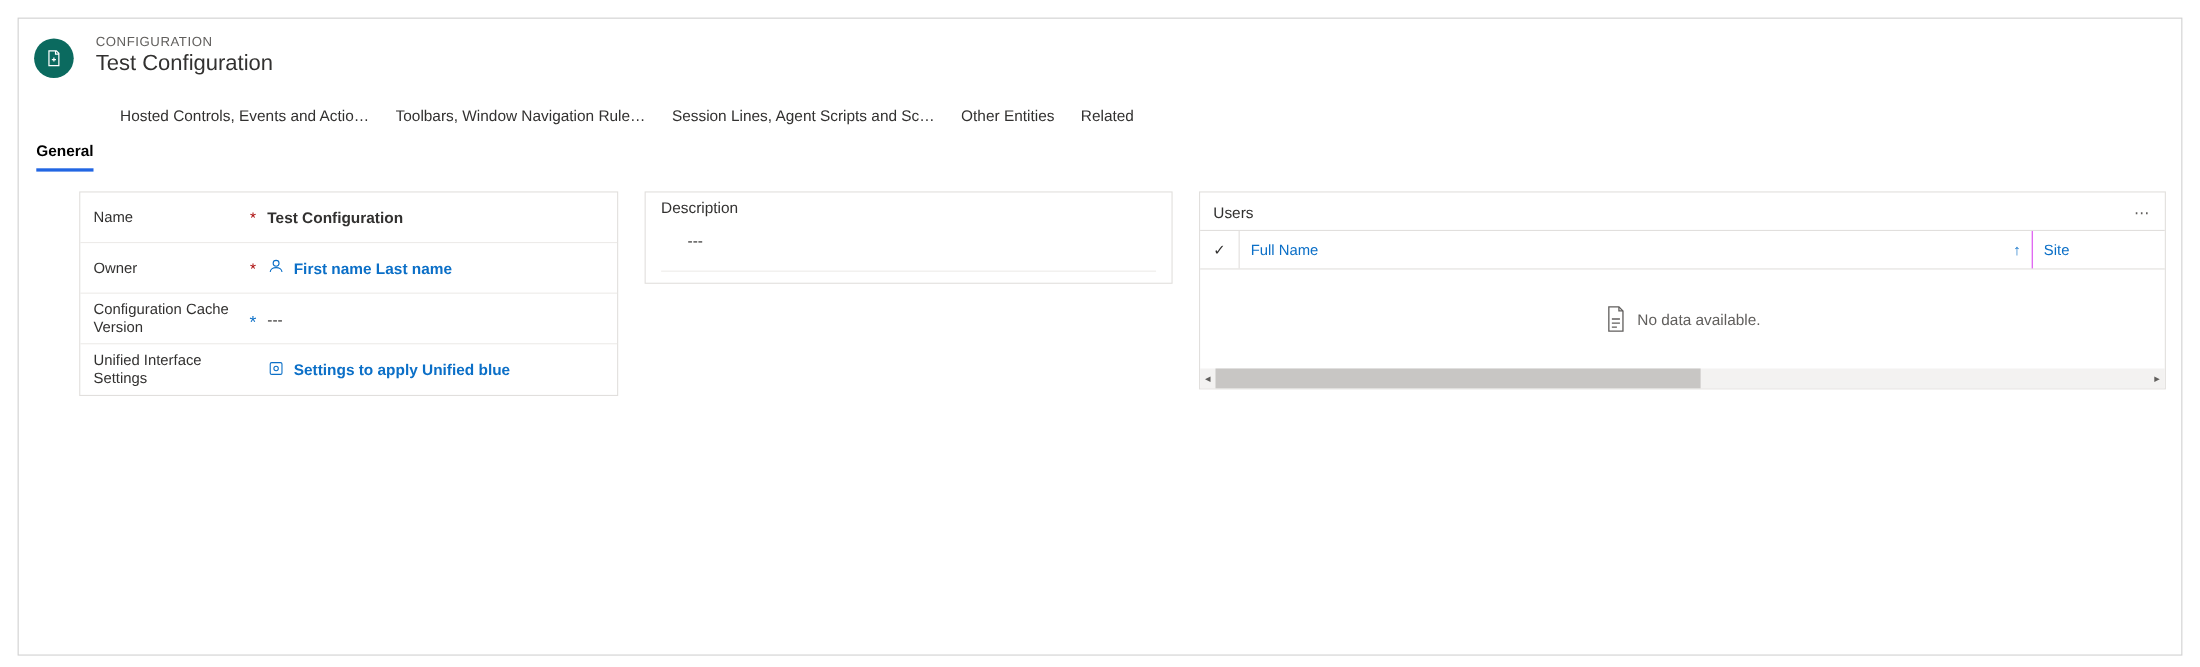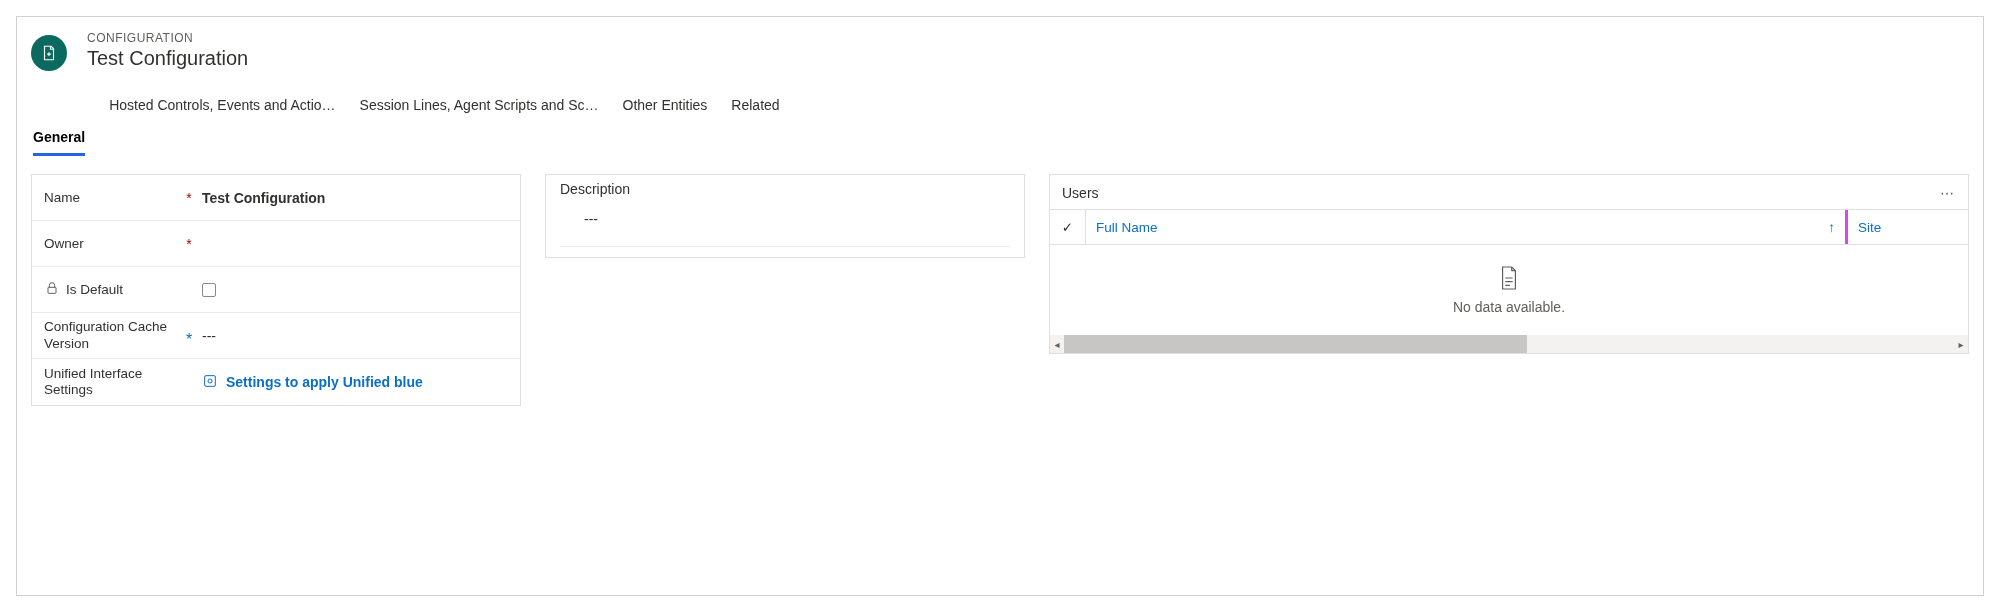--- a/index.html
+++ b/index.html
@@ -69,20 +69,21 @@
     font-weight: 600;
     border-bottom: 3px solid #2266e3;
     color: #000;
     margin-top: 32px;
   }
   
   .content {
     display: flex;
     gap: 24px;
     align-items: flex-start;
+    margin-left: 41px;
   }
   .col1 { flex: 0 0 490px; }
   .col2 { flex: 0 0 480px; }
   .col3 { flex: 1; text-align: right; }
   .card {
     border: 1px solid #e1dfdd;
   }
   
   .form-row {
     display: flex;
@@ -156,30 +157,30 @@
     color:#323130;
     border-right: 1px solid #e1dfdd;
     height: 100%;
   }
   .grid-head .col {
     padding: 0 10px;
     cursor: pointer;
     display:flex;
     align-items:center;
     gap:4px;
-    border-right: 3px solid #d946ef;
+    border-right: 1px solid #d946ef;
     height:100%;
   }
   .grid-head .col.fullname { flex: 1; }
   .grid-head .col.site { flex: 0 0 120px; border-right: none;}
   .sort-arrow { color:#0b6fc7; }
   .grid-body {
     height: 90px;
     display:flex;
-    flex-direction:column;
+    flex-direction:row;
     align-items:center;
     justify-content:center;
     color:#605e5c;
     gap:8px;
   }
   .grid-body svg { width:22px; height:26px; stroke:#605e5c; fill:none; stroke-width:1.3;}
   .hscroll {
     display:flex;
     align-items:center;
     height:18px;
@@ -210,20 +211,21 @@
     </div>
     <div>
       <div class="entity-label">CONFIGURATION</div>
       <div class="page-title">Test Configuration</div>
     </div>
   </div>
 
   <div class="tabs">
     <div class="tab active">General</div>
     <div class="tab">Hosted Controls, Events and Actio…</div>
+    <div class="tab">Toolbars, Window Navigation Rule…</div>
     <div class="tab">Session Lines, Agent Scripts and Sc…</div>
     <div class="tab">Other Entities</div>
     <div class="tab">Related</div>
   </div>
 
   <div class="content">
 
     <div class="col1 card">
 
       <div class="form-row">
@@ -232,37 +234,31 @@
           </div>
         <span class="req">*</span>
         <div class="form-value strong">Test Configuration</div>
       </div>
 
       <div class="form-row">
         <div class="form-label">
             <span>Owner</span>
           </div>
         <span class="req">*</span>
-      </div>
-
-      <div class="form-row">
-        <div class="form-label">
-          <span class="lock-icon">
+        <div class="form-value link">
+          <span class="person-icon">
             <svg viewBox="0 0 24 24">
-                <rect x="6" y="11" width="12" height="9" rx="1"></rect>
-                <path d="M8 11V8a4 4 0 0 1 8 0v3"></path>
+                <circle cx="12" cy="8" r="4"></circle>
+                <path d="M4 20c0-4 4-6 8-6s8 2 8 6"></path>
               </svg>
           </span>
-          <span>Is Default</span>
-        </div>
-        <span style="width:10px"></span>
-        <div class="form-value">
-          <span class="checkbox-empty"></span>
-        </div>
-      </div>
+          <span>First name Last name</span>
+        </div>
+      </div>
+
 
       <div class="form-row">
         <div class="form-label multiline">
             <span>Configuration Cache Version</span>
           </div>
         <span class="recommend">*</span>
         <div class="form-value">---</div>
       </div>
 
 

